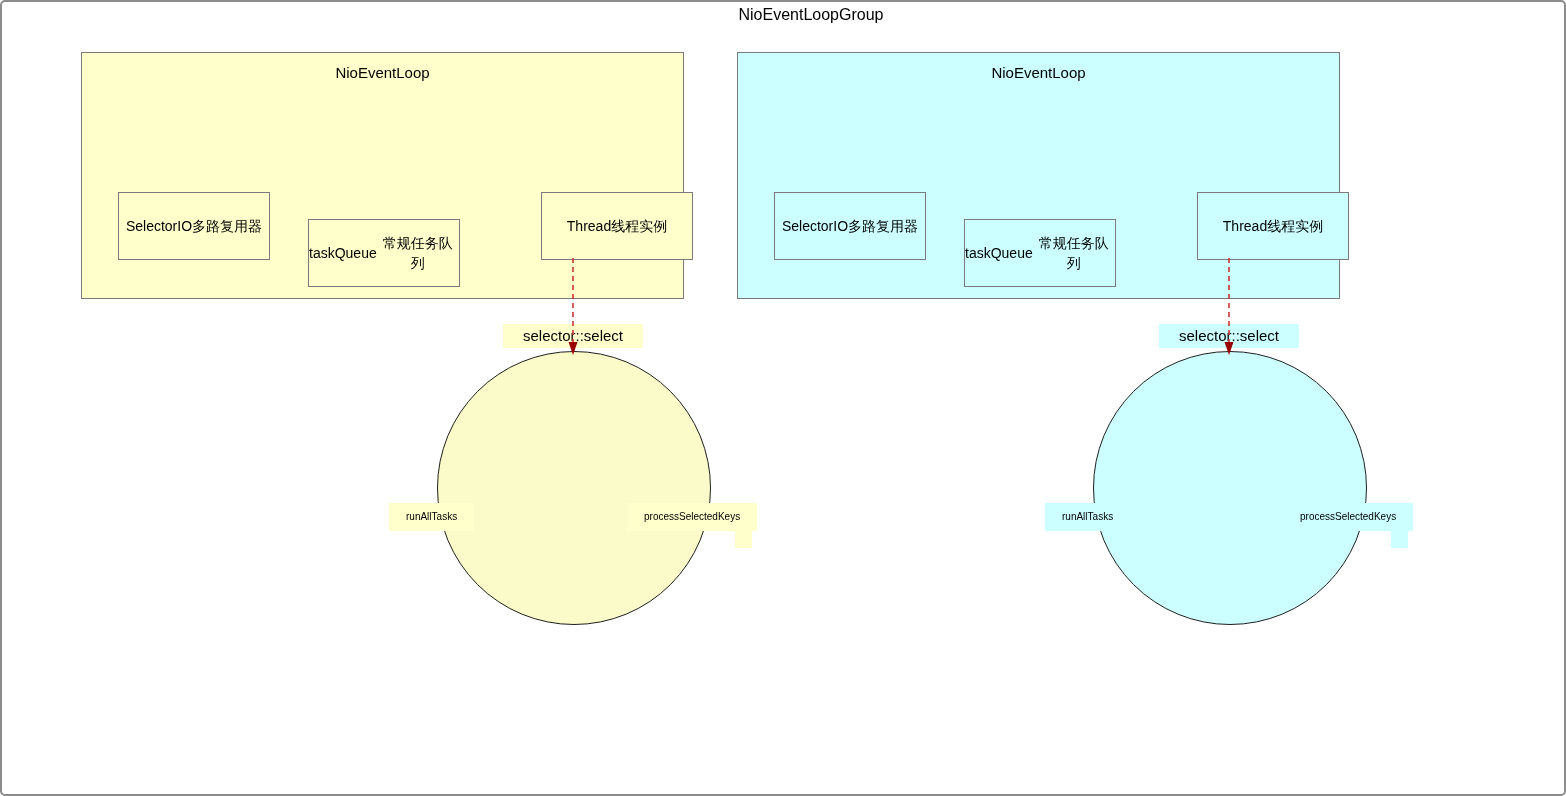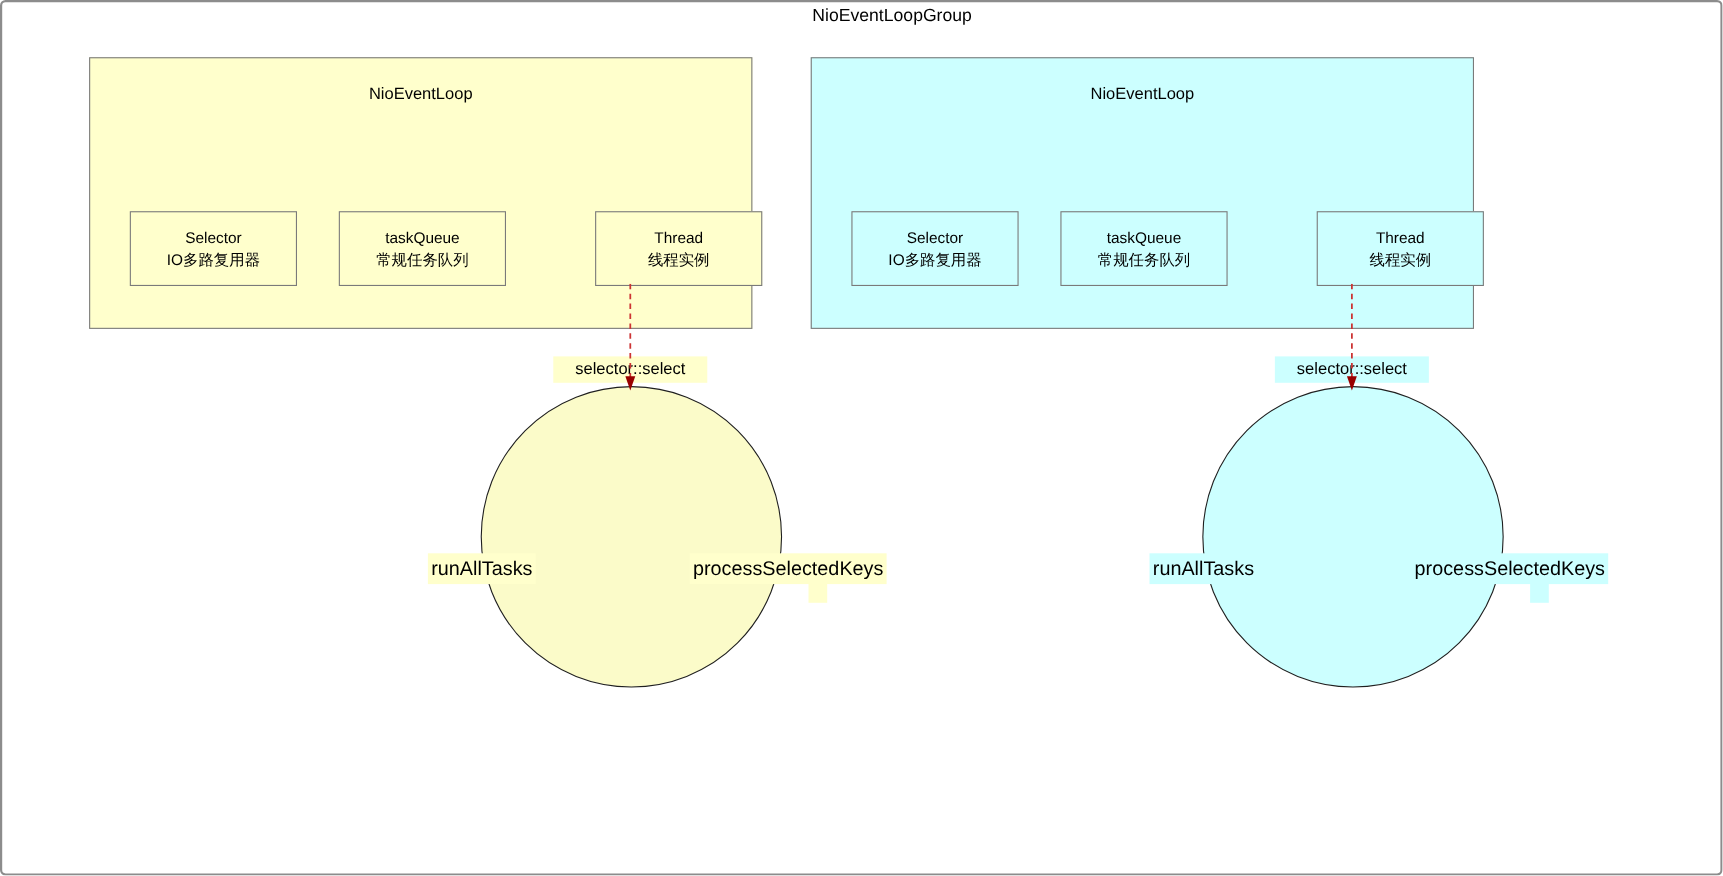--- a/index.html
+++ b/index.html
@@ -27,39 +27,39 @@
   
   .group {
     position: absolute; top: 52px;
     width: 603px; height: 247px;
     border: 1px solid #7a7a7a;
     box-sizing: border-box;
   }
   .group.yellow { left: 81px;  background: #FFFFCC; }
   .group.cyan   { left: 737px; background: #CCFFFF; }
   .group-title {
-    padding-top: 24px;
+    padding-top: 11px;
     text-align: center;
     font-size: 15px;
   }
   
   .component {
     position: absolute; top: 139px;
     width: 152px; height: 68px;
     border: 1px solid #7a7a7a;
     box-sizing: border-box;
-    display: flex; flex-direction: column;
+    display: flex; flex-direction: row;
     align-items: center; justify-content: center;
     text-align: center;
     font-size: 14px; line-height: 20px;
   }
   .group.yellow .component { background: #FFFFCC; }
   .group.cyan   .component { background: #CCFFFF; }
   .component.c1 { left: 36px; }
-  .component.c2 { left: 226px; }
+  .component.c2 { left: 226px; margin-top: 27px; }
   .component.c3 { left: 415px; margin-left: 44px; }
   
   .arrow-svg {
     position: absolute; top: 258px;
     width: 14px; height: 100px;
     z-index: 3;
   }
   .arrow-svg.left  { left: 566px; }
   .arrow-svg.right { left: 1222px; }
   
@@ -82,22 +82,22 @@
     border-radius: 50%;
     box-sizing: border-box;
     z-index: 1;
   }
   .loop-circle.left  { left: 437px;  background: #FBFBC9; }
   .loop-circle.right { left: 1093px; background: #CCFFFF; }
   
   .loop-label {
     position: absolute; top: 503px;
     height: 28px; line-height: 28px;
-    padding: 0 3px;
-    font-size: 18px;
+    padding: 0 17px;
+    font-size: 10px;
     z-index: 2;
     white-space: nowrap;
   }
   .loop-label.yellow { background: #FFFFCC; }
   .loop-label.cyan   { background: #CCFFFF; }
   .runall.left    { left: 389px; }
   .process.left   { left: 627px; }
   .runall.right   { left: 1045px; }
   .process.right  { left: 1283px; }
   

